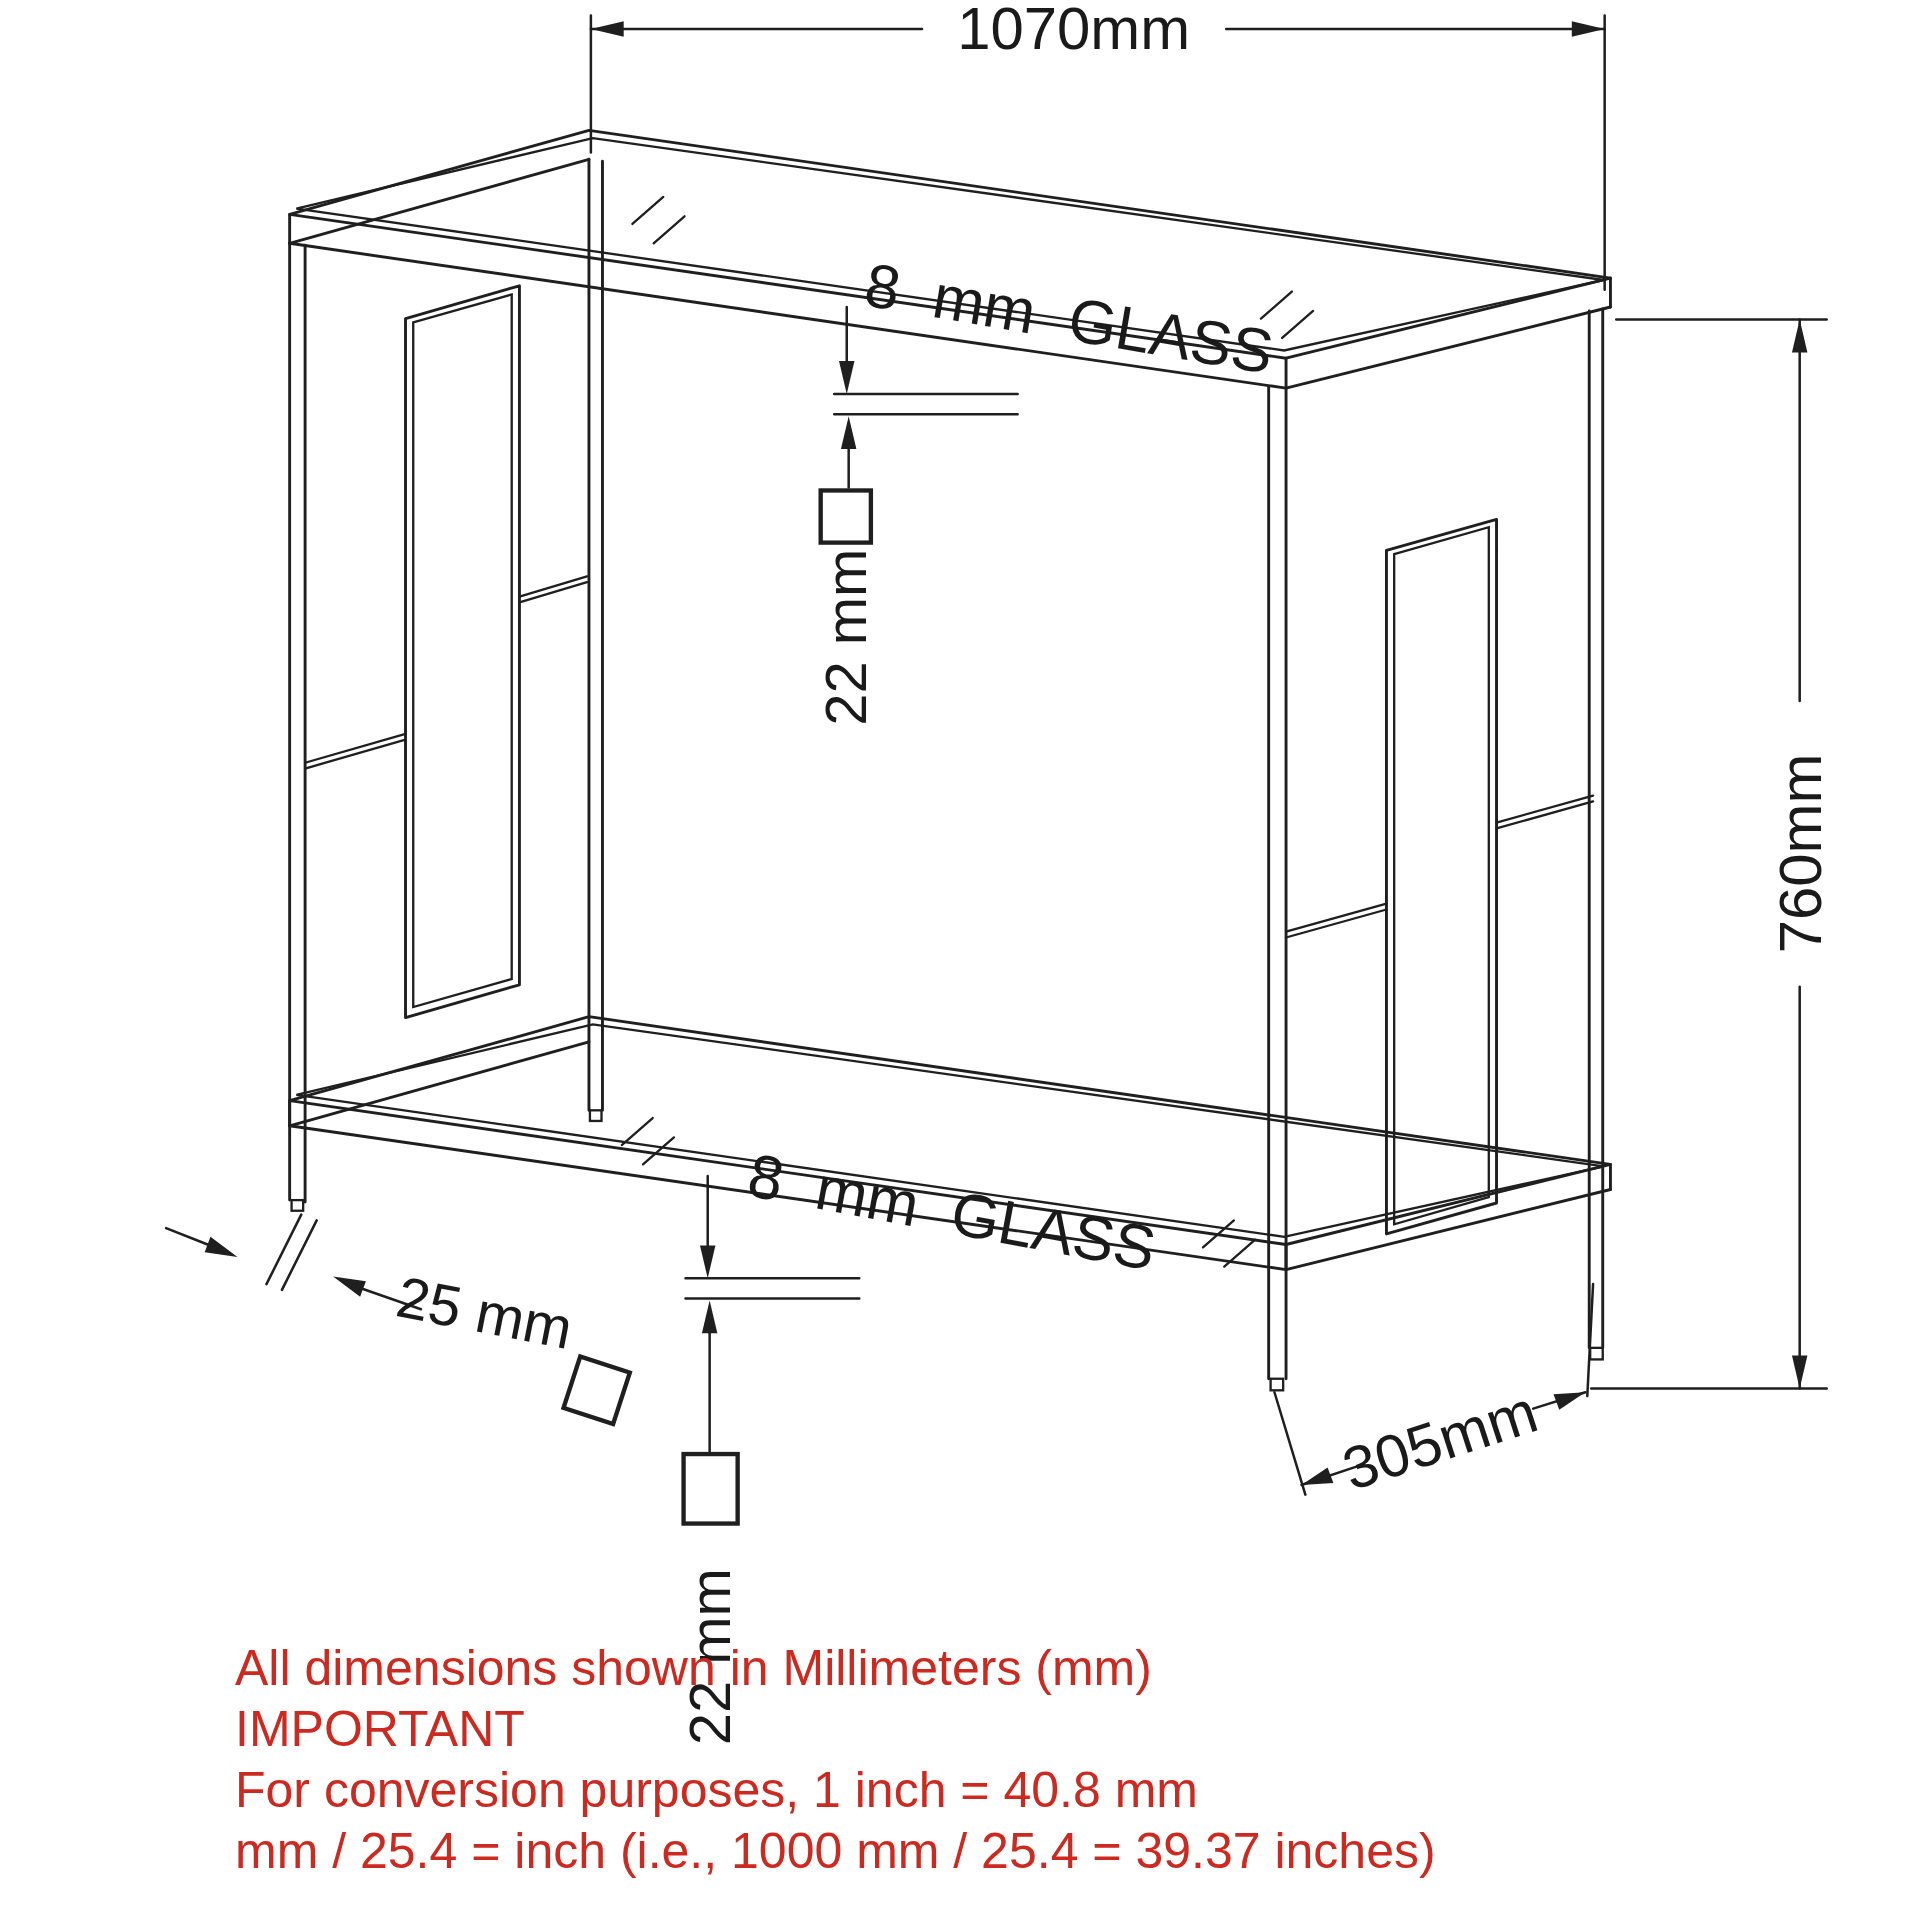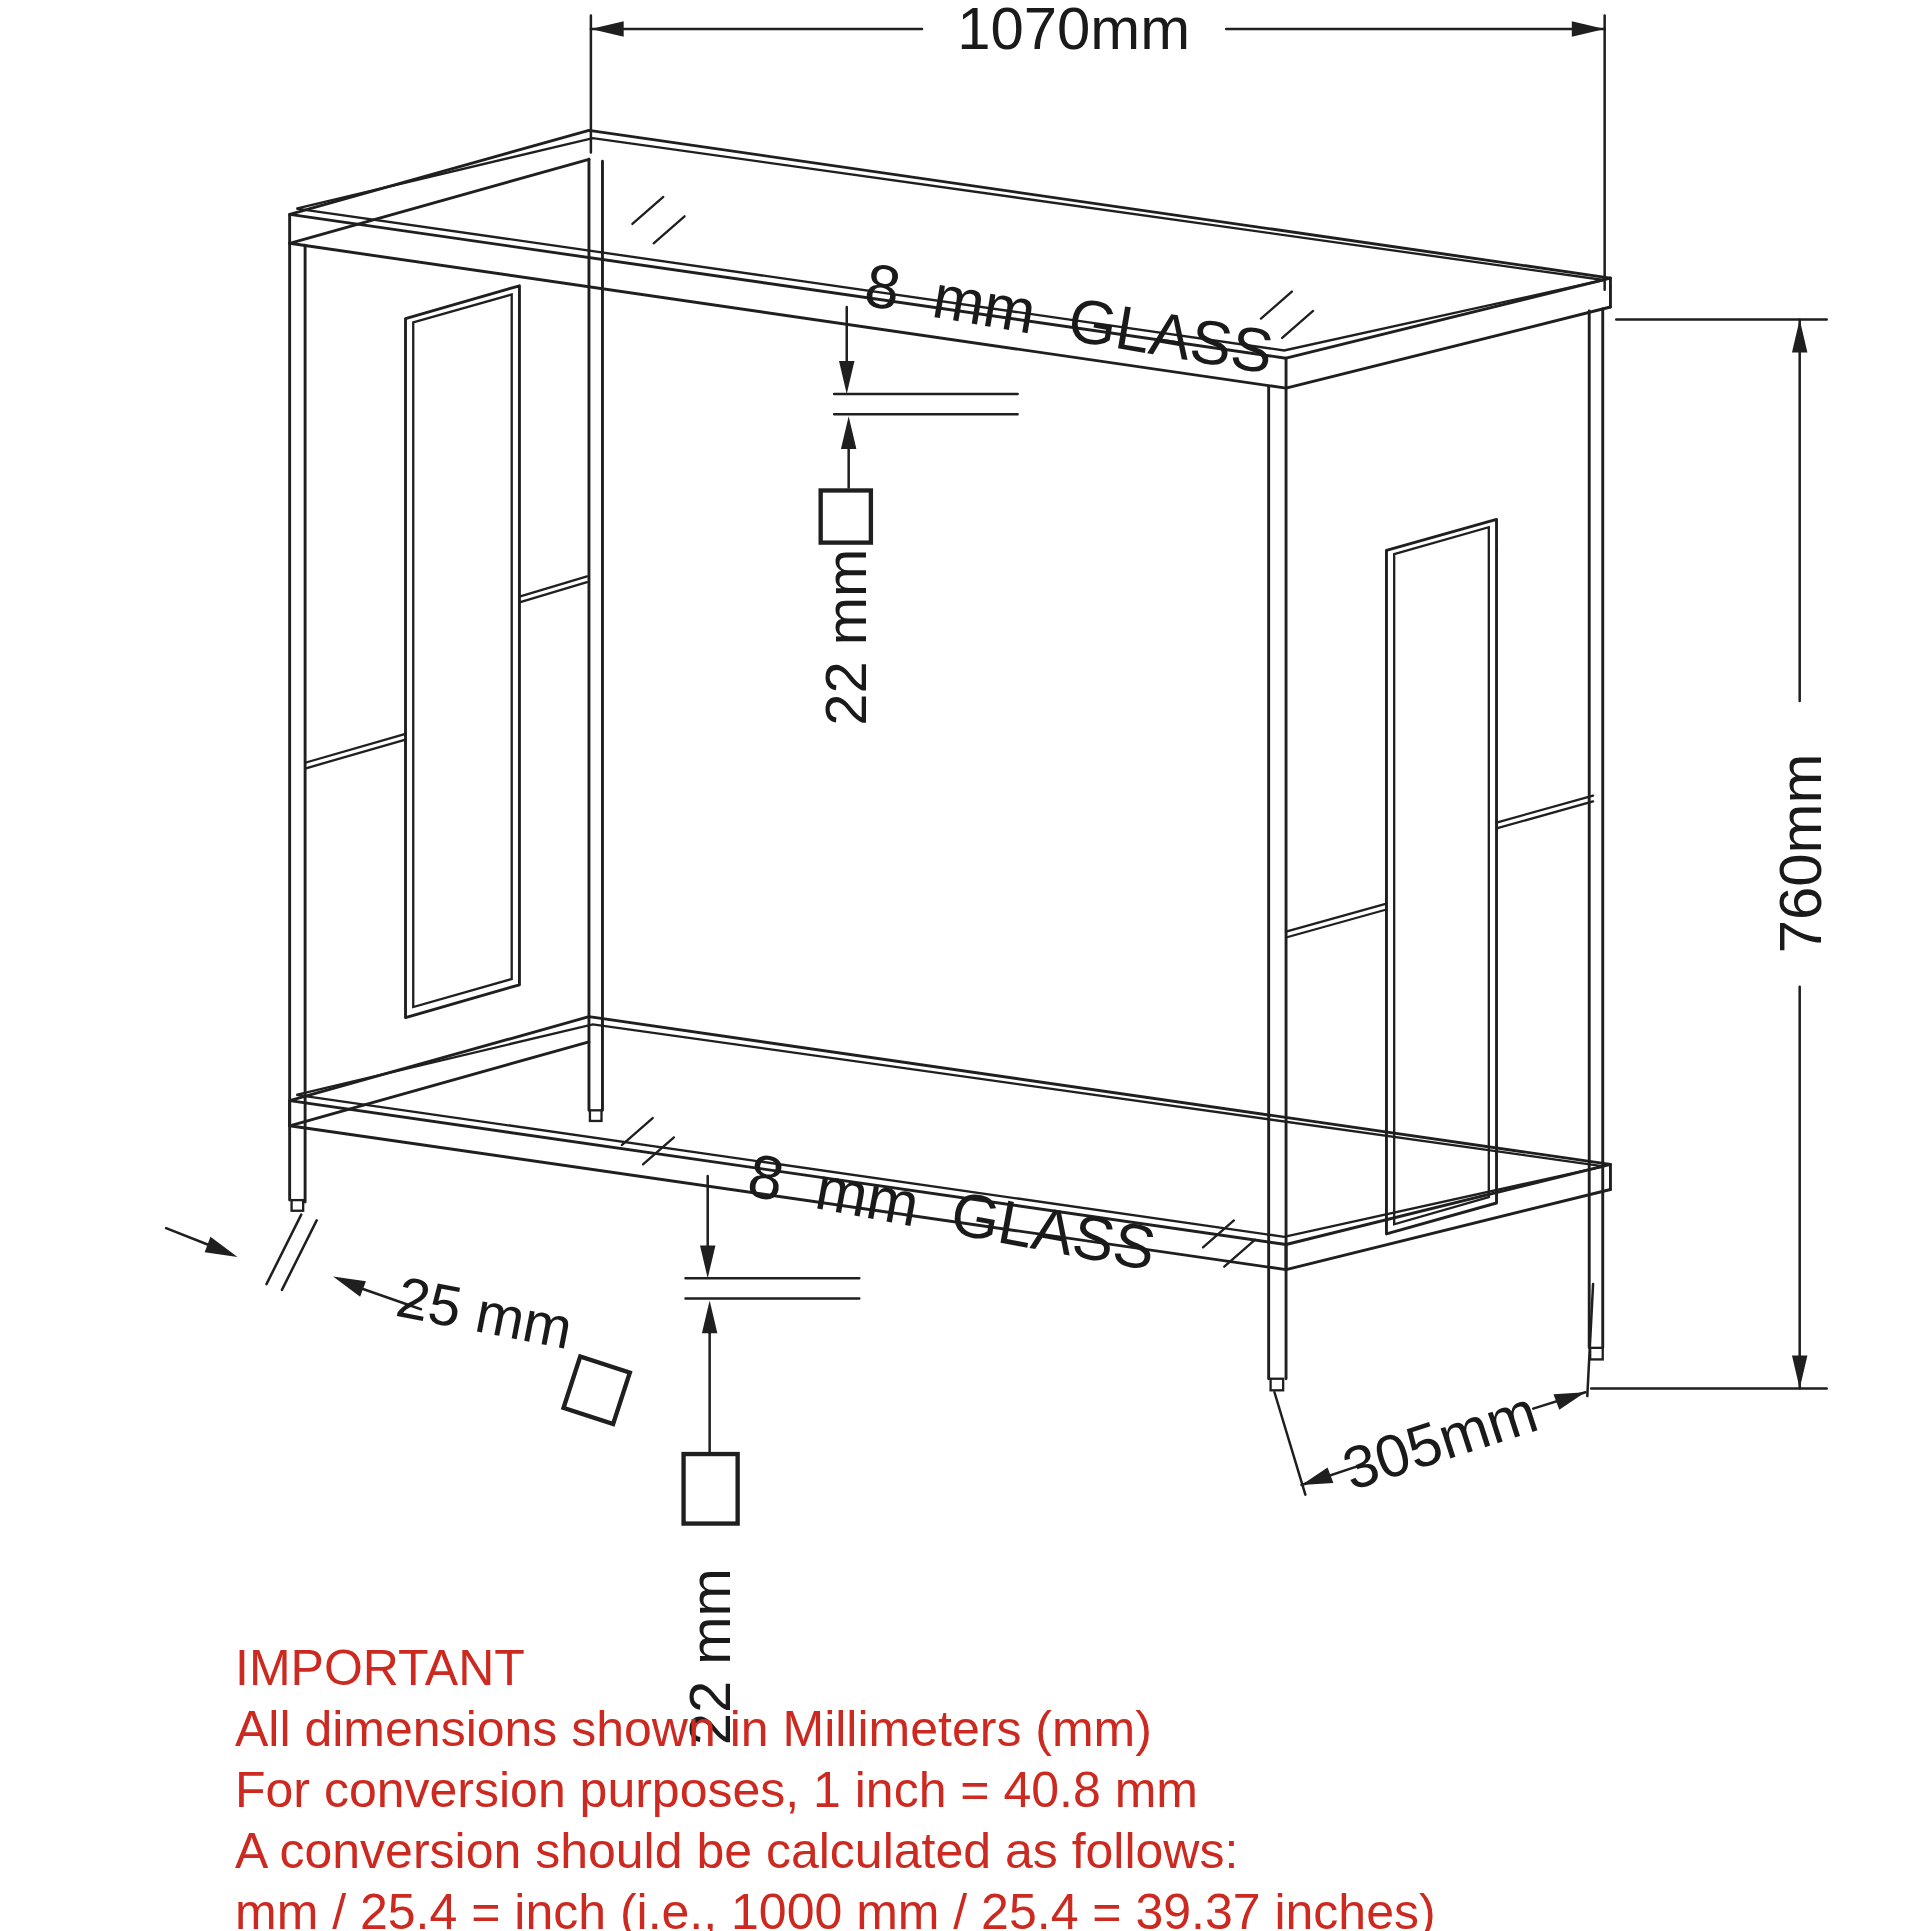--- a/index.html
+++ b/index.html
@@ -125,19 +125,18 @@
     <polygon class="arrow" points="345,1322 379,1327 373,1343"></polygon>
     <path class="dim" d="M376,1335 L436,1356"></path>
     <text class="dimtext-sm" transform="translate(498,1380) rotate(11)" text-anchor="middle">25 mm</text>
     <rect class="sq" x="-27" y="-28" width="54" height="56" transform="translate(618,1440) rotate(18)"></rect>
   </g>
 
 </svg>
 </div>
 
 <div id="notes">
+  <div>All dimensions shown in Millimeters (mm)</div>
   <div>IMPORTANT</div>
-  <div>All dimensions shown in Millimeters (mm)</div>
   <div>For conversion purposes, 1 inch = 40.8 mm</div>
-  <div>A conversion should be calculated as follows:</div>
   <div>mm / 25.4 = inch (i.e., 1000 mm / 25.4 = 39.37 inches)</div>
 </div>
 
 
 </body></html>

